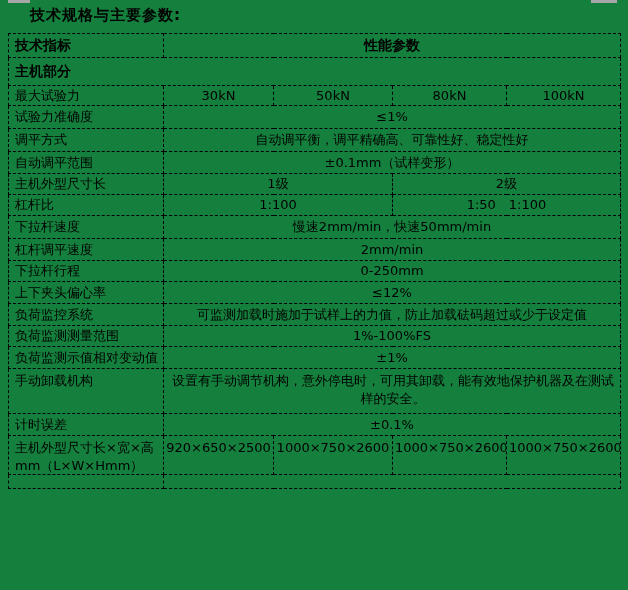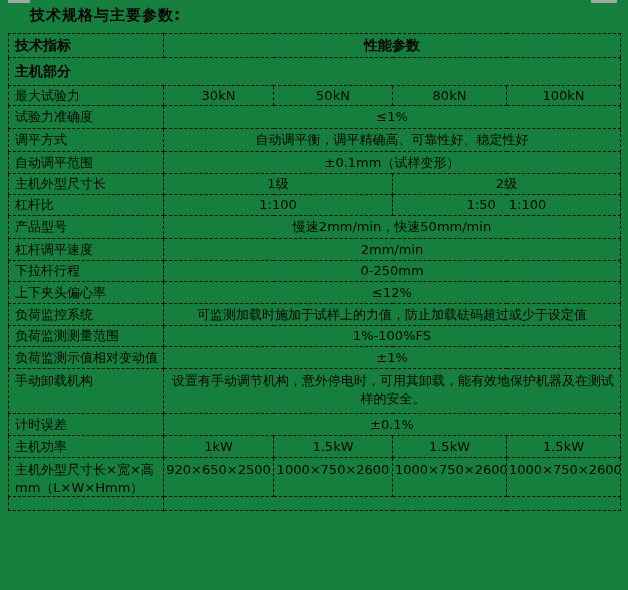--- a/index.html
+++ b/index.html
@@ -120,21 +120,21 @@
           <td colspan="1" class="label">主机外型尺寸长</td>
           <td colspan="2">1级</td>
           <td colspan="2">2级</td>
         </tr>
         <tr style="height: 21px;">
           <td colspan="1" class="label">杠杆比</td>
           <td colspan="2">1:100</td>
           <td colspan="2">1:50　1:100</td>
         </tr>
         <tr style="height: 23px;">
-          <td colspan="1" class="label">产品型号</td>
+          <td colspan="1" class="label">下拉杆速度</td>
           <td colspan="4">慢速2mm/min，快速50mm/min</td>
         </tr>
         <tr style="height: 22px; padding-left: 44px;">
           <td colspan="1" class="label">杠杆调平速度</td>
           <td colspan="4">2mm/min</td>
         </tr>
         <tr style="height: 21px;">
           <td colspan="1" class="label">下拉杆行程</td>
           <td colspan="4">0-250mm</td>
         </tr>
@@ -155,27 +155,20 @@
           <td colspan="4">±1%</td>
         </tr>
         <tr style="height: 45px;">
           <td colspan="1" class="label top">手动卸载机构</td>
           <td colspan="4" class="left top">设置有手动调节机构，意外停电时，可用其卸载，能有效地保护机器及在测试样的安全。</td>
         </tr>
         <tr style="height: 22px;">
           <td colspan="1" class="label">计时误差</td>
           <td colspan="4">±0.1%</td>
         </tr>
-        <tr style="height: 22px;">
-          <td colspan="1" class="label">主机功率</td>
-          <td colspan="1">1kW</td>
-          <td colspan="1">1.5kW</td>
-          <td colspan="1">1.5kW</td>
-          <td colspan="1">1.5kW</td>
-        </tr>
         <tr style="height: 37px;">
           <td colspan="1" class="label top">主机外型尺寸长×宽×高mm（L×W×Hmm）</td>
           <td colspan="1" class="top">920×650×2500</td>
           <td colspan="1" class="top">1000×750×2600</td>
           <td colspan="1" class="top">1000×750×2600</td>
           <td colspan="1" class="top">1000×750×2600</td>
         </tr>
         <tr style="height: 14px;">
           <td colspan="1" class="label"></td>
           <td colspan="4"></td>

